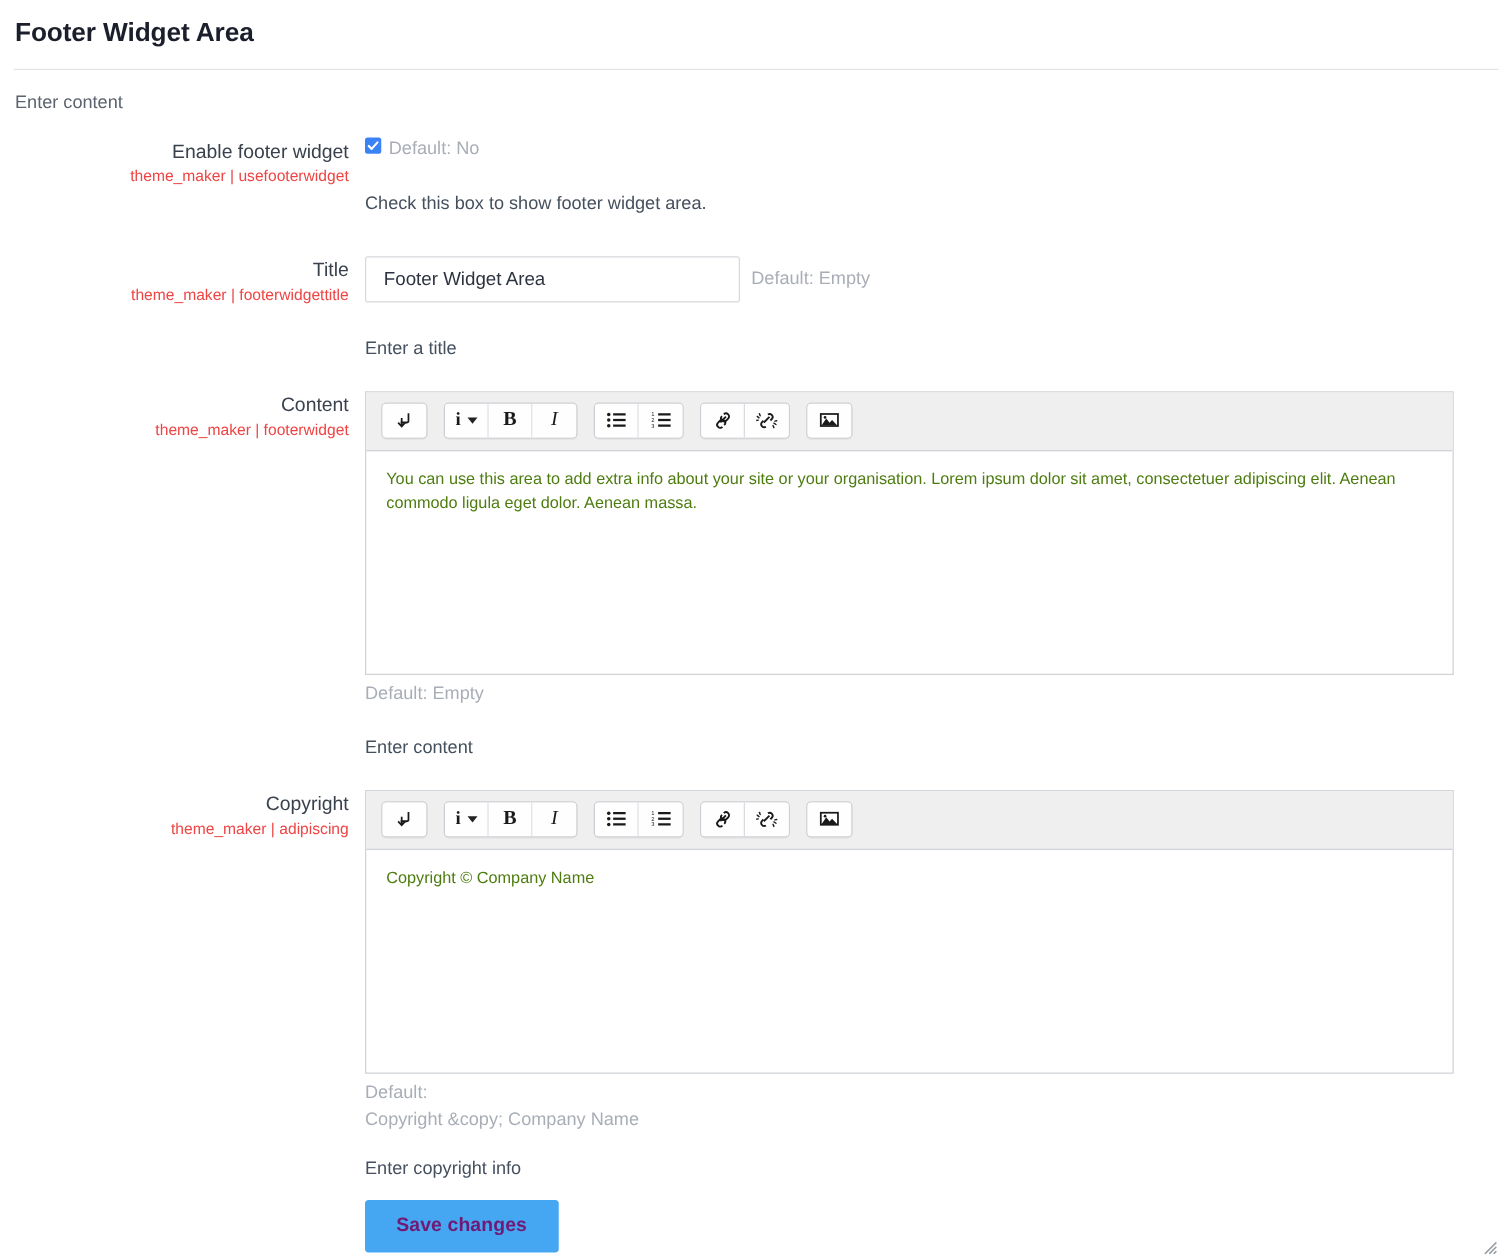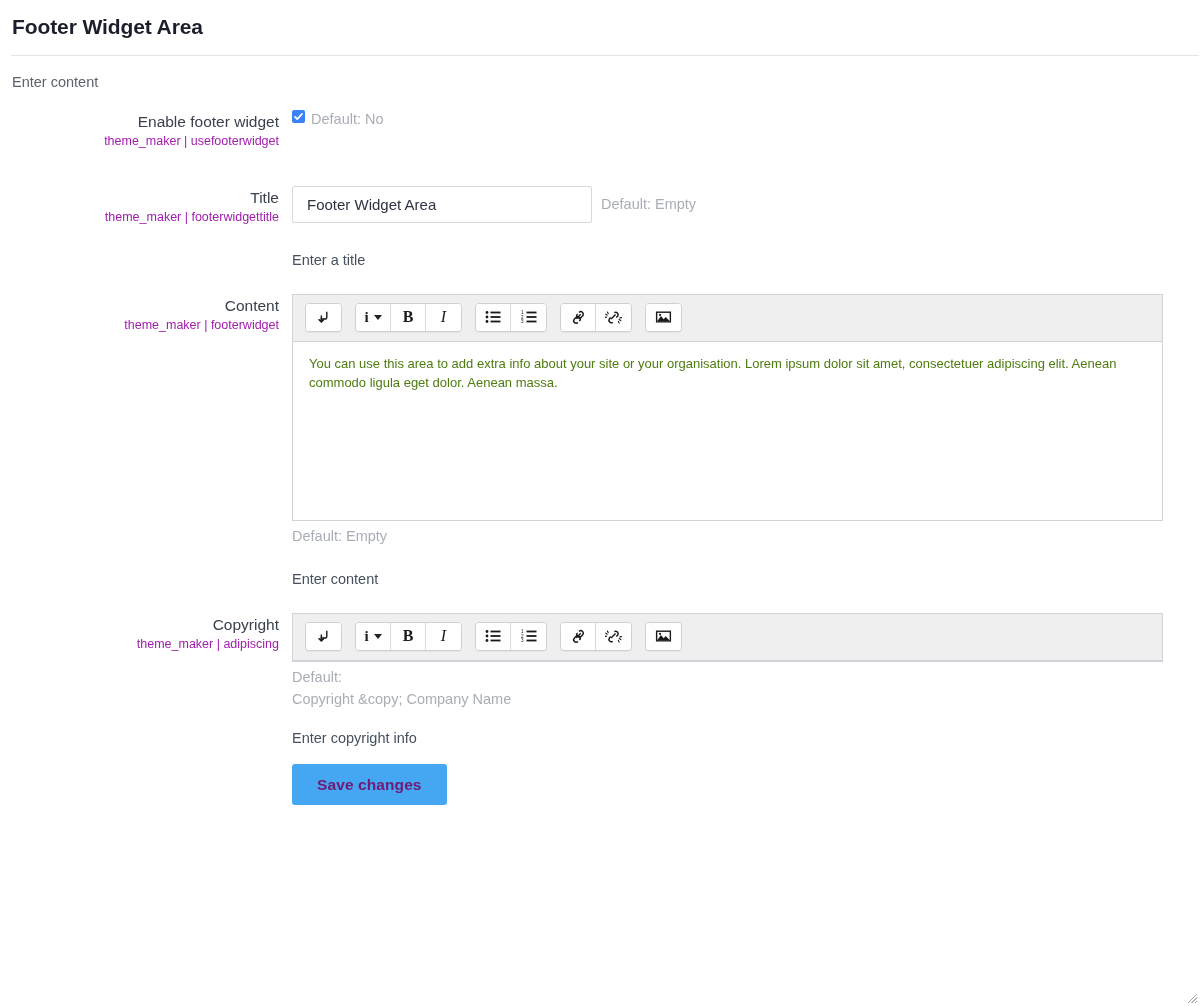--- a/index.html
+++ b/index.html
@@ -58,21 +58,21 @@
     padding-top: 2px;
   }
   .field-label {
     font-size: 15.5px;
     color: #39414d;
     line-height: 1.25;
     display: block;
   }
   .field-key {
     font-size: 12.5px;
-    color: #a21caf;
+    color: #ef4444;
     line-height: 1.35;
     display: block;
     margin-top: 2px;
   }
   .field-col {
     flex: 1;
     padding-left: 0;
   }
 
   
@@ -248,20 +248,21 @@
   <div class="field-col">
     <div class="checkbox-line">
       <span class="cbx">
         <svg width="13" height="13" viewBox="0 0 13 13">
           <path d="M3 6.8 L5.3 9.1 L10 3.9" stroke="#ffffff" stroke-width="1.7" fill="none" stroke-linecap="round" stroke-linejoin="round"></path>
         </svg>
       </span>
       <span class="default-note">Default: No</span>
     </div>
     <div class="sp-24"></div>
+    <div class="help-text">Check this box to show footer widget area.</div>
   </div>
 </div>
 
 <div class="sp-32"></div>
 
 <div class="form-row">
   <div class="label-col">
     <span class="field-label">Title</span>
     <span class="field-key">theme_maker | footerwidgettitle</span>
   </div>
@@ -480,20 +481,21 @@
             <svg width="17" height="14" viewBox="0 0 18 15">
               <rect x="0.9" y="1.6" width="16.2" height="11.8" fill="#1a1a1a"></rect>
               <rect x="2.4" y="3.1" width="13.2" height="8.8" fill="#ffffff"></rect>
               <path d="M2.4 11.9 L6.3 6.3 L9.2 9.9 L11.3 7.4 L15.6 11.9 Z" fill="#1a1a1a"></path>
               <circle cx="5.3" cy="5.3" r="1.15" fill="#1a1a1a"></circle>
             </svg>
           </button>
         </div>
 
       </div>
+      <div class="editor-body tall" contenteditable="true" style="">Copyright © Company Name</div>
       <svg class="resize-handle" viewBox="0 0 12 12">
         <g stroke="#9aa0a6" stroke-width="1">
           <path d="M11 2 L2 11"></path>
             <path d="M11 5.5 L5.5 11"></path>
             <path d="M11 9 L9 11"></path>
         </g>
       </svg>
     </div>
 
     <div class="below-note">Default:</div>

